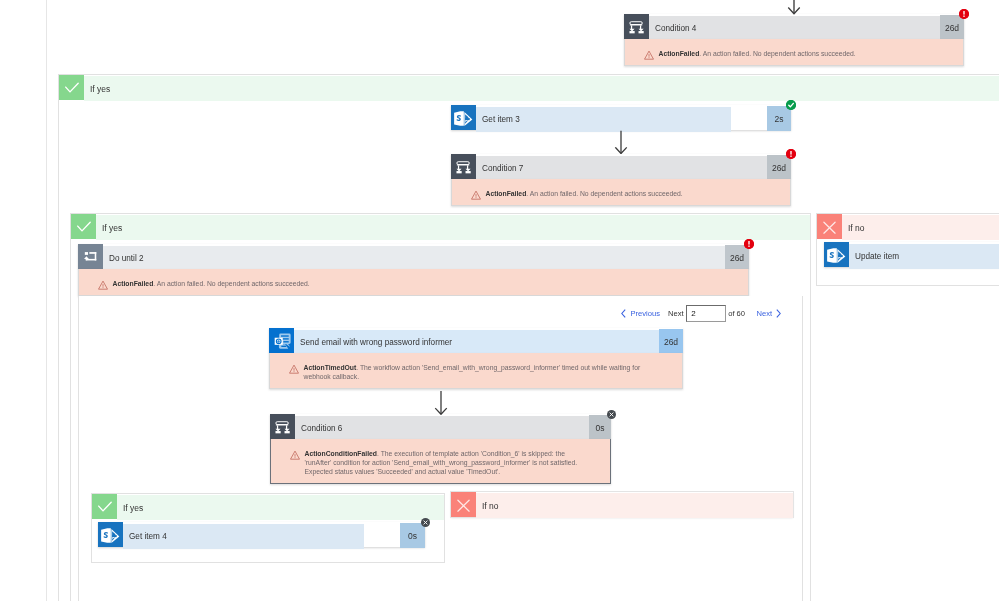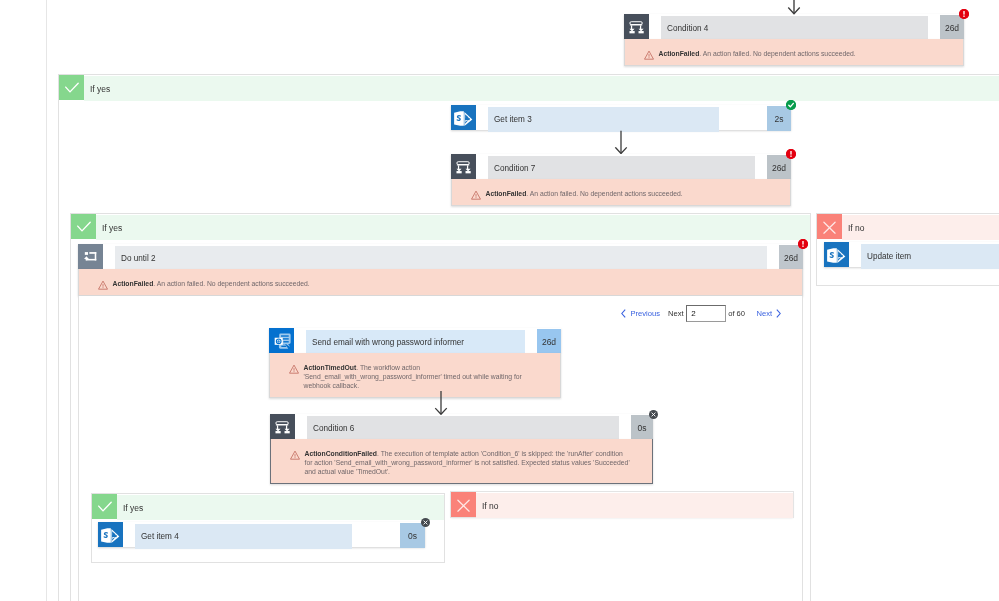--- a/index.html
+++ b/index.html
@@ -16,21 +16,21 @@
   .scope-head .badge{width:25px;height:25px;flex:0 0 25px;display:flex;align-items:center;justify-content:center;}
   .scope-head .slabel{flex:1 1 auto;height:25px;display:flex;align-items:center;padding-left:6px;font-size:8.5px;color:#333;box-sizing:border-box;position:relative;top:1px;}
   .yes .badge{background:#85d78d;}
   .yes .slabel{background:#ebf9ef;}
   .no  .badge{background:#fa8279;}
   .no  .slabel{background:#fdeeeb;}
 
   
   .card{position:absolute;box-sizing:border-box;}
   .card .row{position:relative;display:flex;height:25px;box-sizing:border-box;
-             box-shadow:0 1px 2px rgba(0,0,0,.18);gap:12px;}
+             box-shadow:0 1px 2px rgba(0,0,0,.18);}
   .card .icon{width:25px;height:25px;flex:0 0 25px;display:flex;align-items:center;justify-content:center;box-sizing:border-box;}
   .card .title{flex:1 1 auto;display:flex;align-items:center;padding-left:6px;font-size:8.2px;position:relative;top:1.8px;color:#333;box-sizing:border-box;overflow:hidden;white-space:nowrap;}
   .card .dur{flex:0 0 auto;display:flex;align-items:center;justify-content:center;font-size:8.5px;color:#333;box-sizing:border-box;position:relative;top:1px;}
 
   
   .sp .icon{background:#1873bf;}
   .sp .title{background:#dbe8f4;}
   .sp .dur{background:#a8c9e4;margin-left:36px;}
   .appr .icon{background:#0571cf;}
   .appr .title{background:#d8e9f8;}
@@ -252,21 +252,21 @@
         <div class="icon">
             <svg width="25" height="25" viewBox="0 0 25 25">
               <use href="#ic-sharepoint"></use>
             </svg>
           </div>
         <div class="title">Update item</div>
       </div>
     </div>
   </div>
 
-  <div class="card loop" style="left:78px;top:244px;width:725px;">
+  <div class="card loop" style="left:78px;top:244px;width:671px;">
     <div class="row">
       <div class="icon">
           <svg width="25" height="25" viewBox="0 0 26 26">
             <use href="#ic-loop"></use>
           </svg>
         </div>
       <div class="title">Do until 2</div>
       <div class="dur" style="width:24px;">26d</div>
     </div>
     <div class="errbox">
@@ -293,21 +293,21 @@
     <a href="#">Previous</a>
     <span style="margin-left:8px;">Next</span>
     <input class="pgin" style="margin-left: 2.5px;" value="2">
     <span style="margin-left:2px;">of 60</span>
     <a href="#" style="margin-left:11.5px;">Next</a>
     <span style="margin-left:3.5px;line-height:0;"><svg width="5" height="9" viewBox="0 0 5 9">
           <path d="M0.8 0.6 4.2 4.5 0.8 8.4" stroke="#3a62e0" stroke-width="1.1" fill="none"></path>
         </svg></span>
   </div>
 
-  <div class="card appr" style="left:269px;top:328px;width:292px;">
+  <div class="card appr" style="left:269px;top:328px;width:414px;">
     <div class="row">
       <div class="icon">
           <svg width="26" height="26" viewBox="0 0 26 26">
             <use href="#ic-approval"></use>
           </svg>
         </div>
       <div class="title">Send email with wrong password informer</div>
       <div class="dur" style="width:24px;">26d</div>
     </div>
     <div class="errbox">
@@ -318,21 +318,21 @@
     </div>
   </div>
 
   <div class="conn" style="left:433.5px;top:391px;width:14px;height:24px;overflow:visible;">
     <svg width="14" height="24" viewBox="0 0 14 24">
         <path d="M7 0v23.1" stroke="#3b3b3b" stroke-width="1.3" fill="none"></path>
         <path d="M1.7 17.6 7 23.3l5.3-5.7" stroke="#3b3b3b" stroke-width="1.3" fill="none" stroke-linecap="square"></path>
       </svg>
   </div>
 
-  <div class="card cond" style="left:270px;top:414px;width:383px;">
+  <div class="card cond" style="left:270px;top:414px;width:341px;">
     <div class="row">
       <div class="icon">
           <svg width="26" height="26" viewBox="0 0 26 26">
             <use href="#ic-condition"></use>
           </svg>
         </div>
       <div class="title">Condition 6</div>
       <div class="dur" style="width:22px;">0s</div>
     </div>
     <div class="errbox sel">

